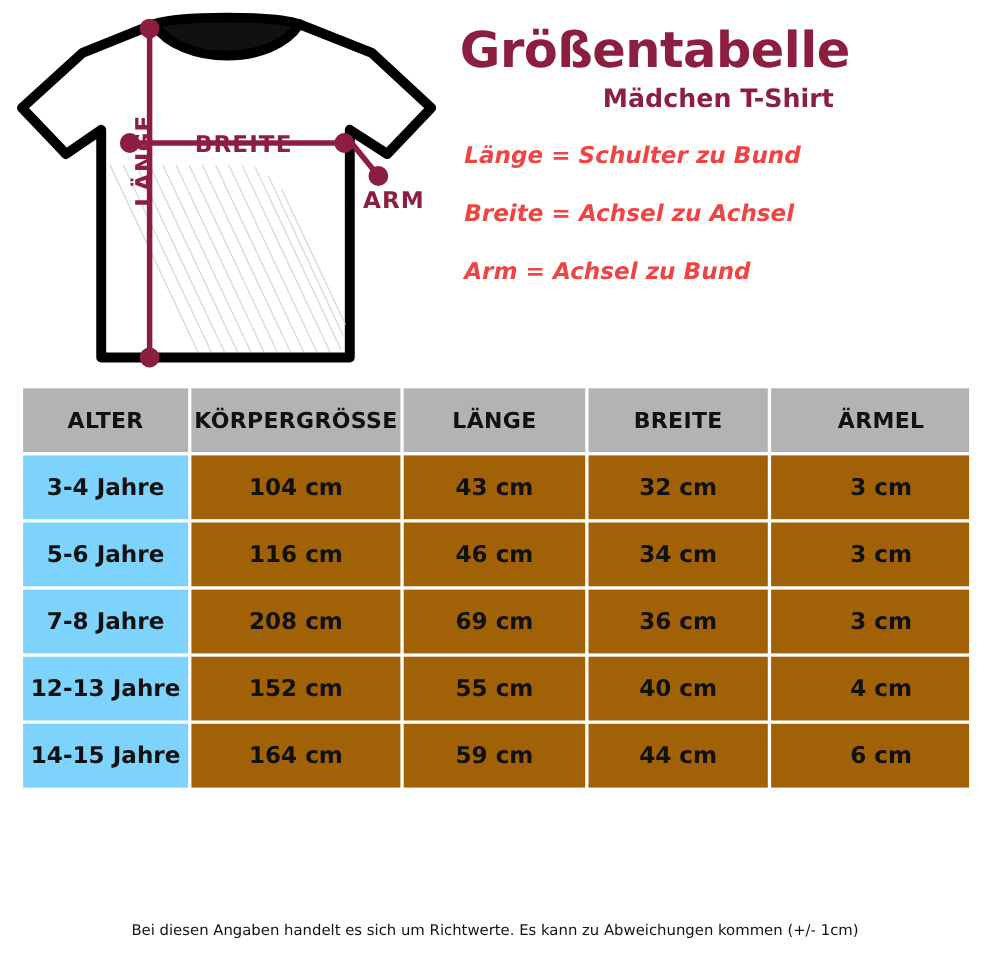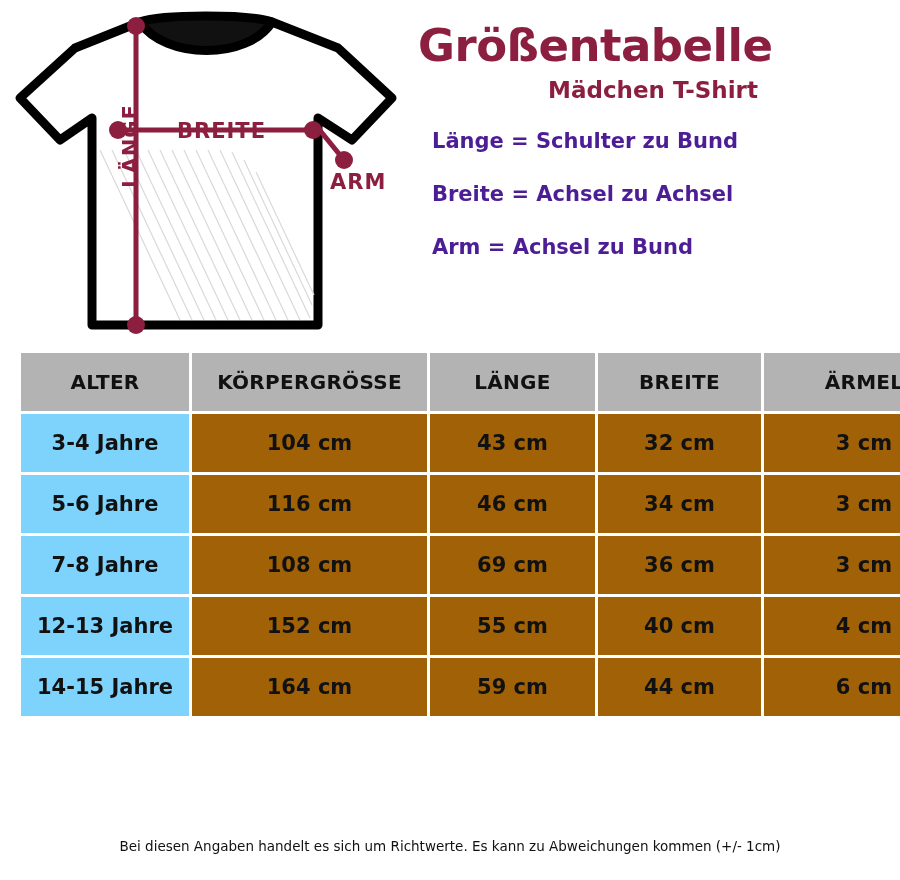--- a/index.html
+++ b/index.html
@@ -63,22 +63,23 @@
     margin: 8px 0 0 0;
     text-align: center;
   }
   .legend {
     margin-top: 26px;
   }
   .legend-line {
     font-family: "DejaVu Sans", sans-serif;
     font-weight: bold;
     font-size: 21px;
-    color: #4c1d95;
-    margin: 0 0 29px 14px;
+    color: #ef4444;
+    margin: 0 0 29px 4px;
+    font-style: italic;
   }
 
   
   .table {
     position: absolute;
     left: 18px;
     top: 350px;
     width: 864px;
     border-collapse: separate;
     border-spacing: 3px;
@@ -102,22 +103,22 @@
     background: #b3b3b3;
     letter-spacing: 0.3px;
     font-size: 20px;
   }
   .first-cell {
     background: #7dd3fc;
   }
   .data-cell {
     background: #a16207;
   }
-  .col-age { width: 168px; }
-  .col-size { width: 235px; }
+  .col-age { width: 150px; }
+  .col-size { width: 190px; }
   .col-len { width: 165px; }
   .col-wid { width: 163px; }
   .col-sleeve { width: 160px; padding-left: 20px; }
 
   .footnote {
     position: absolute;
     left: 0;
     top: 838px;
     width: 900px;
     text-align: center;
@@ -266,21 +267,21 @@
           </td>
         <td>
             <div class="cell data-cell col-sleeve">3 cm</div>
           </td>
       </tr>
       <tr>
         <td>
             <div class="cell first-cell col-age">7-8 Jahre</div>
           </td>
         <td>
-            <div class="cell data-cell col-size">108 cm</div>
+            <div class="cell data-cell col-size">208 cm</div>
           </td>
         <td>
             <div class="cell data-cell col-len">69 cm</div>
           </td>
         <td>
             <div class="cell data-cell col-wid">36 cm</div>
           </td>
         <td>
             <div class="cell data-cell col-sleeve">3 cm</div>
           </td>

